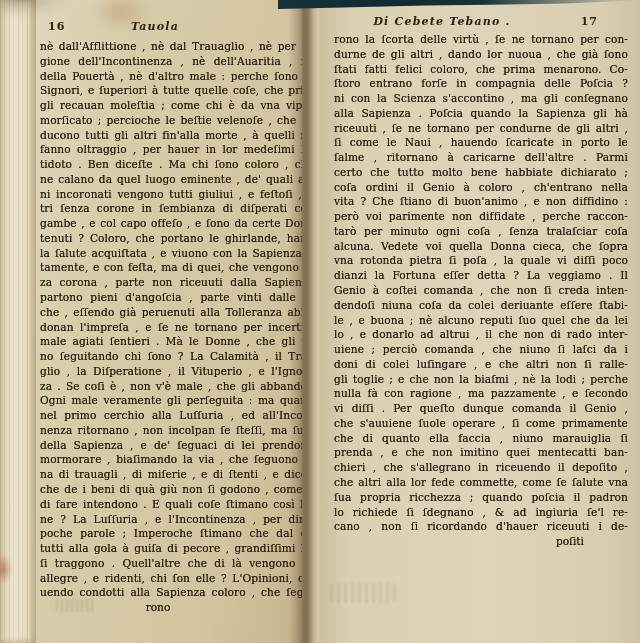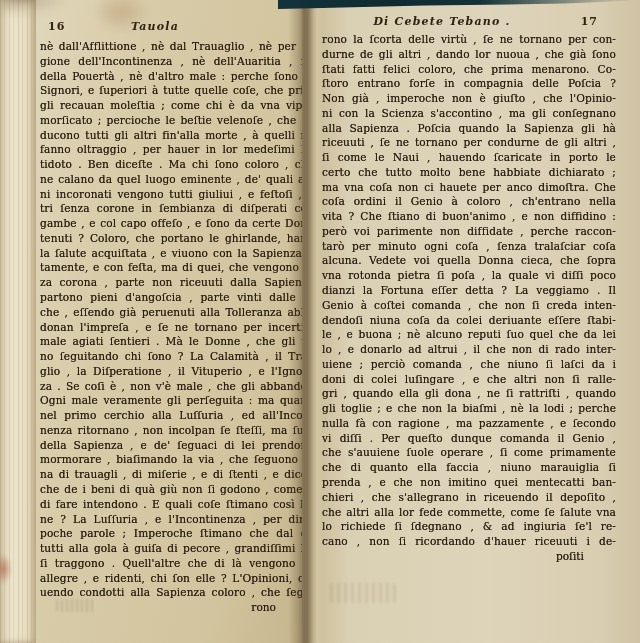--- a/index.html
+++ b/index.html
@@ -51,28 +51,28 @@
     letter-spacing:1.2px; color:#2e2213;
   }
   #page-left .running-title { transform:translateX(-14px); }
   #page-right .running-title { transform:translateX(-26px);text-align:center; }
   .pagenum { position:absolute; top:0; font-weight:600; letter-spacing:1px; color:#2e2213; }
   #page-left .pagenum { left:8px; }
   #page-right .pagenum { right:16px; }
   
   .body { font-size:10.6px; color:#271c10; text-shadow:0 0 .6px rgba(45,32,16,.75); }
   #page-left  .body { margin:4px 0 0 4px; width:274px; }
-  #page-right .body { margin:2px 0 0 20px; width:294px; }
+  #page-right .body { margin:2px 0 0 32px; width:294px; }
   .body .line {
     height:14.78px; line-height:14.78px; overflow:hidden;
     text-align:justify; text-align-last:justify; letter-spacing:.1px;
   }
   .catchword { font-size:10.6px; line-height:15px; text-align:right; color:#271c10;
     text-shadow:0 0 .6px rgba(45,32,16,.75); }
-  #page-left  .catchword { width:274px; margin-left:4px; padding-right:38px; box-sizing:border-box; }
+  #page-left  .catchword { width:274px; margin-left:4px; padding-right:38px; box-sizing:border-box;text-align:center; }
   #page-right .catchword { width:294px; margin-left:20px; padding-right:32px; box-sizing:border-box; }
   
   .stain { position:absolute; border-radius:50%; filter:blur(3px); z-index:4; }
   #stain-top { left:92px; top:-8px; width:58px; height:40px;
     background:radial-gradient(ellipse at center, rgba(158,116,62,.32), rgba(158,116,62,0) 70%); }
   #stain-red { left:-6px; top:554px; width:18px; height:30px; filter:blur(1.5px);
     background:radial-gradient(ellipse at center, rgba(165,72,40,.55), rgba(165,72,40,0) 72%); }
   #smudge-left { left:56px; top:599px; width:40px; height:13px; filter:blur(1px); border-radius:3px;
     background:repeating-linear-gradient(90deg, rgba(70,60,45,.28) 0 2px, rgba(0,0,0,0) 2px 5px); opacity:.55; }
   #smudge-right { left:330px; top:583px; width:66px; height:20px; filter:blur(1.2px); border-radius:4px;
@@ -138,49 +138,48 @@
   <div class="page" id="page-right">
     <div class="header">
       <span class="running-title">Di Cebete Tebano .</span>
       <span class="pagenum">17</span>
     </div>
     <div class="body">
         <div class="line">rono la ſcorta delle virtù , ſe ne tornano per con-</div>
         <div class="line">durne de gli altri , dando lor nuoua , che già ſono</div>
         <div class="line">ſtati fatti felici coloro, che prima menarono. Co-</div>
         <div class="line">ſtoro entrano forſe in compagnia delle Poſcia ?</div>
-        <div class="line">Non già , imperoche non è giuſto , che l'Opinio-</div>
         <div class="line">ni con la Scienza s'accontino , ma gli conſegnano</div>
         <div class="line">alla Sapienza . Poſcia quando la Sapienza gli hà</div>
         <div class="line">riceuuti , ſe ne tornano per condurne de gli altri ,</div>
         <div class="line">ſi come le Naui , hauendo ſcaricate in porto le</div>
+        <div class="line">ſalme , ritornano à caricarne dell'altre . Parmi</div>
         <div class="line">certo che tutto molto bene habbiate dichiarato ;</div>
-        <div class="line">ma vna coſa non ci hauete per anco dimoſtra. Che</div>
         <div class="line">coſa ordini il Genio à coloro , ch'entrano nella</div>
         <div class="line">vita ? Che ſtiano di buon'animo , e non diffidino :</div>
         <div class="line">però voi parimente non diffidate , perche raccon-</div>
         <div class="line">tarò per minuto ogni coſa , ſenza tralaſciar coſa</div>
         <div class="line">alcuna. Vedete voi quella Donna cieca, che ſopra</div>
         <div class="line">vna rotonda pietra ſi poſa , la quale vi diſſi poco</div>
         <div class="line">dianzi la Fortuna eſſer detta ? La veggiamo . Il</div>
         <div class="line">Genio à coſtei comanda , che non ſi creda inten-</div>
         <div class="line">dendoſi niuna coſa da colei deriuante eſſere ſtabi-</div>
         <div class="line">le , e buona ; nè alcuno reputi ſuo quel che da lei</div>
         <div class="line">lo , e donarlo ad altrui , il che non di rado inter-</div>
         <div class="line">uiene ; perciò comanda , che niuno ſi laſci da i</div>
         <div class="line">doni di colei luſingare , e che altri non ſi ralle-</div>
-        <div class="line">gri , quando ella gli dona , ne ſi rattriſti , quando</div>
         <div class="line">gli toglie ; e che non la biaſmi , nè la lodi ; perche</div>
         <div class="line">nulla fà con ragione , ma pazzamente , e ſecondo</div>
         <div class="line">vi diſſi . Per queſto dunque comanda il Genio ,</div>
         <div class="line">che s'auuiene ſuole operare , ſi come primamente</div>
         <div class="line">che di quanto ella faccia , niuno marauiglia ſi</div>
         <div class="line">prenda , e che non imitino quei mentecatti ban-</div>
         <div class="line">chieri , che s'allegrano in riceuendo il depoſito ,</div>
         <div class="line">che altri alla lor fede commette, come ſe ſalute vna</div>
+        <div class="line">ſua propria ricchezza ; quando poſcia il padron</div>
         <div class="line">lo richiede ſi ſdegnano , &amp; ad ingiuria ſe'l re-</div>
         <div class="line">cano , non ſi ricordando d'hauer riceuuti i de-</div>
       </div>
     <div class="catchword">poſiti</div>
   </div>
 
   <div id="gutter"></div>
   <div id="top-band"></div>
   <div class="stain" id="stain-top"></div>
   <div class="stain" id="stain-red"></div>

